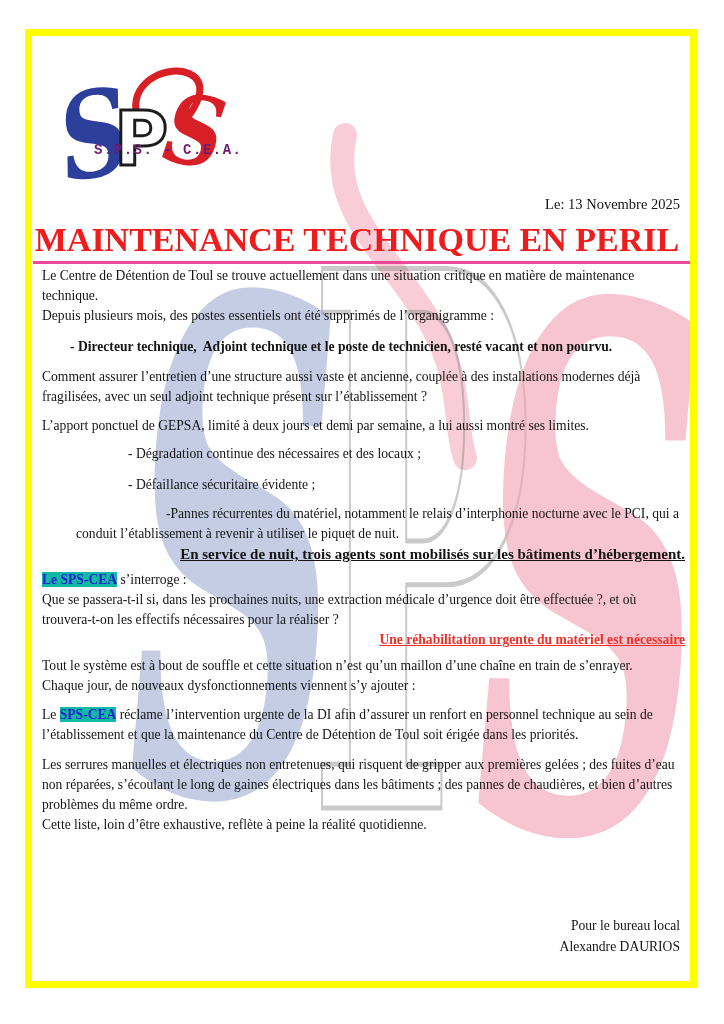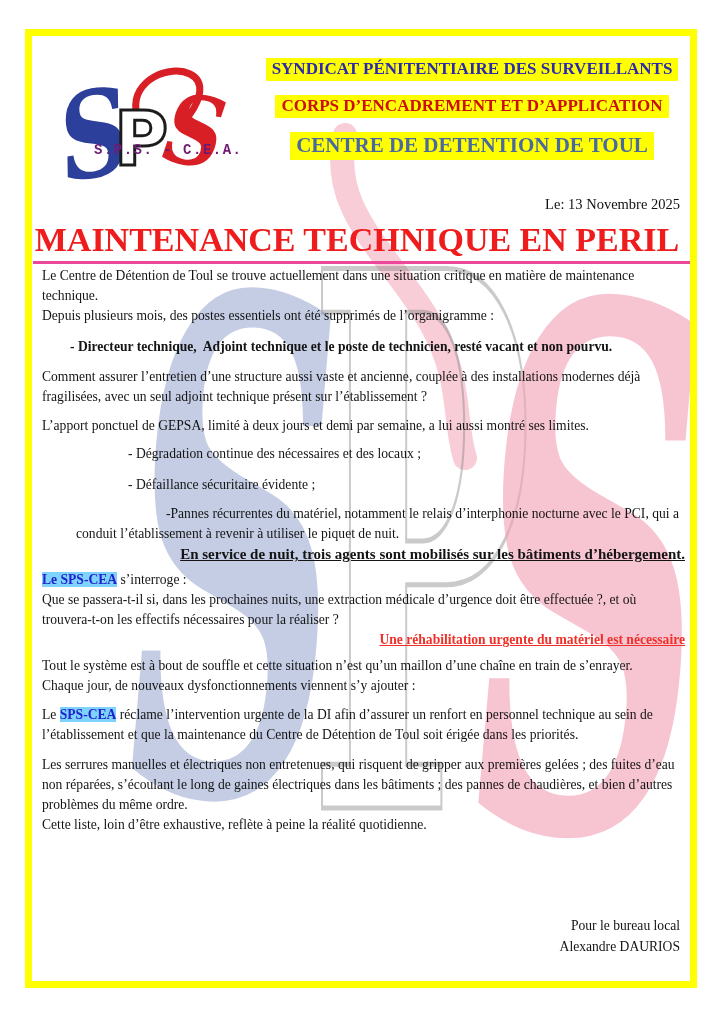--- a/index.html
+++ b/index.html
@@ -45,21 +45,21 @@
   .mb9{margin-bottom:9px;}
   .mb11{margin-bottom:11px;}
   .bold{font-weight:bold;}
   .indent28{padding-left:28px;white-space:pre-wrap;}
   .indent86{padding-left:86px;}
   .tindent90{text-indent:90px;margin-left:34px;}
   .u{text-decoration:underline;}
   .center{text-align:right;text-decoration:underline;}
   .big-bold{font-weight:bold;font-size:15px;}
   .red-line{color:#f03028;font-weight:bold;}
-  .hl-sps{background:#7dd3fc;color:#2222cc;font-weight:bold;}
+  .hl-sps{background:#14b8a6;color:#2222cc;font-weight:bold;}
   
   .signature{position:absolute;right:44px;top:915px;text-align:right;font-size:13.6px;line-height:21px;}
 </style>
 </head>
 <body>
 
 <div class="page">
 
   <svg class="wm-svg" width="724" height="1024" viewBox="0 0 724 1024" aria-hidden="true">
     <path d="M345,135 C328,210 388,252 430,322 C463,380 453,420 465,458" fill="none" stroke="rgba(245,188,202,0.75)" stroke-width="24" stroke-linecap="round"></path>
@@ -75,31 +75,20 @@
     <div class="logo">
       <svg width="210" height="120" viewBox="0 0 210 120" style="position:absolute;left:0;top:0;" aria-hidden="true">
         <path d="M88,48 C84,18 122,2 142,12 C158,20 152,38 142,52" fill="none" stroke="#d81f26" stroke-width="7" stroke-linecap="round"></path>
       </svg>
       <span class="logo-letter logo-s1">S</span>
       <span class="logo-letter logo-p">P</span>
       <span class="logo-letter logo-s2">S</span>
       <div class="logo-caption">S.P.S. - C.E.A.</div>
     </div>
 
-    <div class="hdr">
-      <div class="hl hl1">
-        <span>SYNDICAT PÉNITENTIAIRE DES SURVEILLANTS</span>
-      </div>
-      <div class="hl hl2">
-        <span>CORPS D’ENCADREMENT ET D’APPLICATION</span>
-      </div>
-      <div class="hl hl3">
-        <span>CENTRE DE DETENTION DE TOUL</span>
-      </div>
-    </div>
 
     <div class="date">Le: 13 Novembre 2025</div>
 
     <h1 class="title">
       <span>MAINTENANCE TECHNIQUE EN PERIL</span>
     </h1>
 
     <div class="body-text">
       <p class="para mb0">Le Centre de Détention de Toul se trouve actuellement dans une situation critique en matière de maintenance technique.</p>
       <p class="para mb11">Depuis plusieurs mois, des postes essentiels ont été supprimés de l’organigramme :</p>

